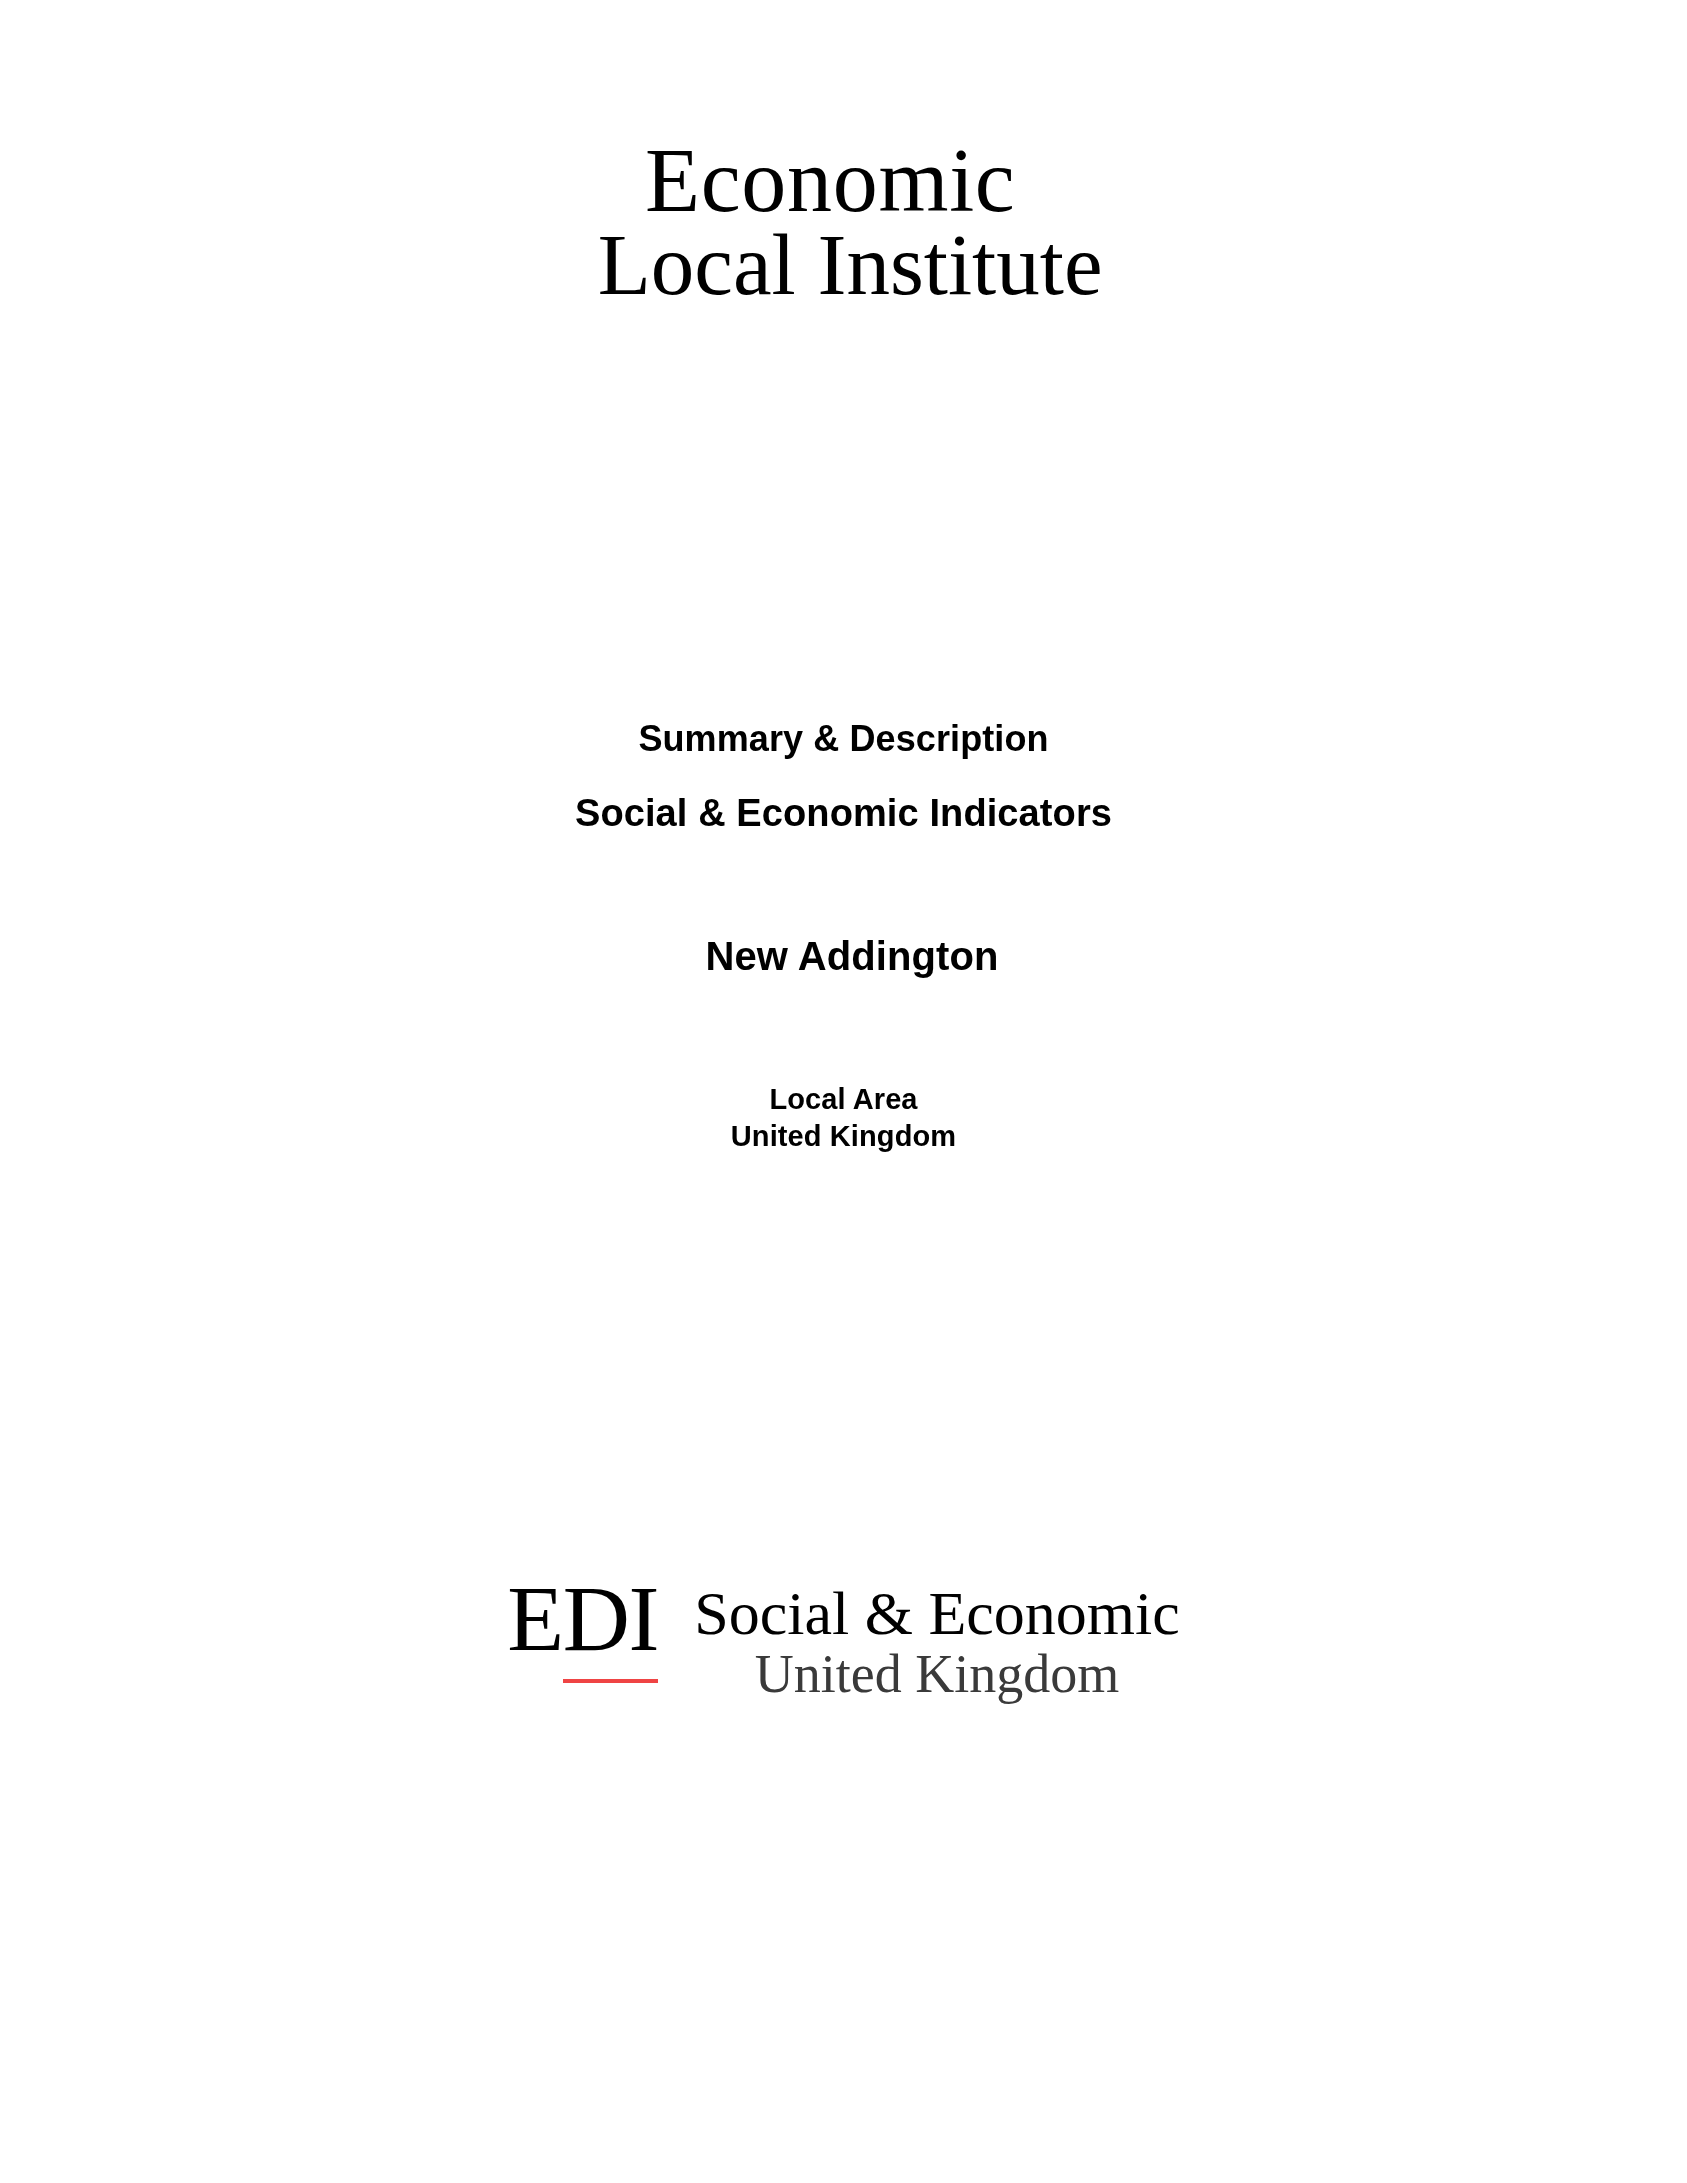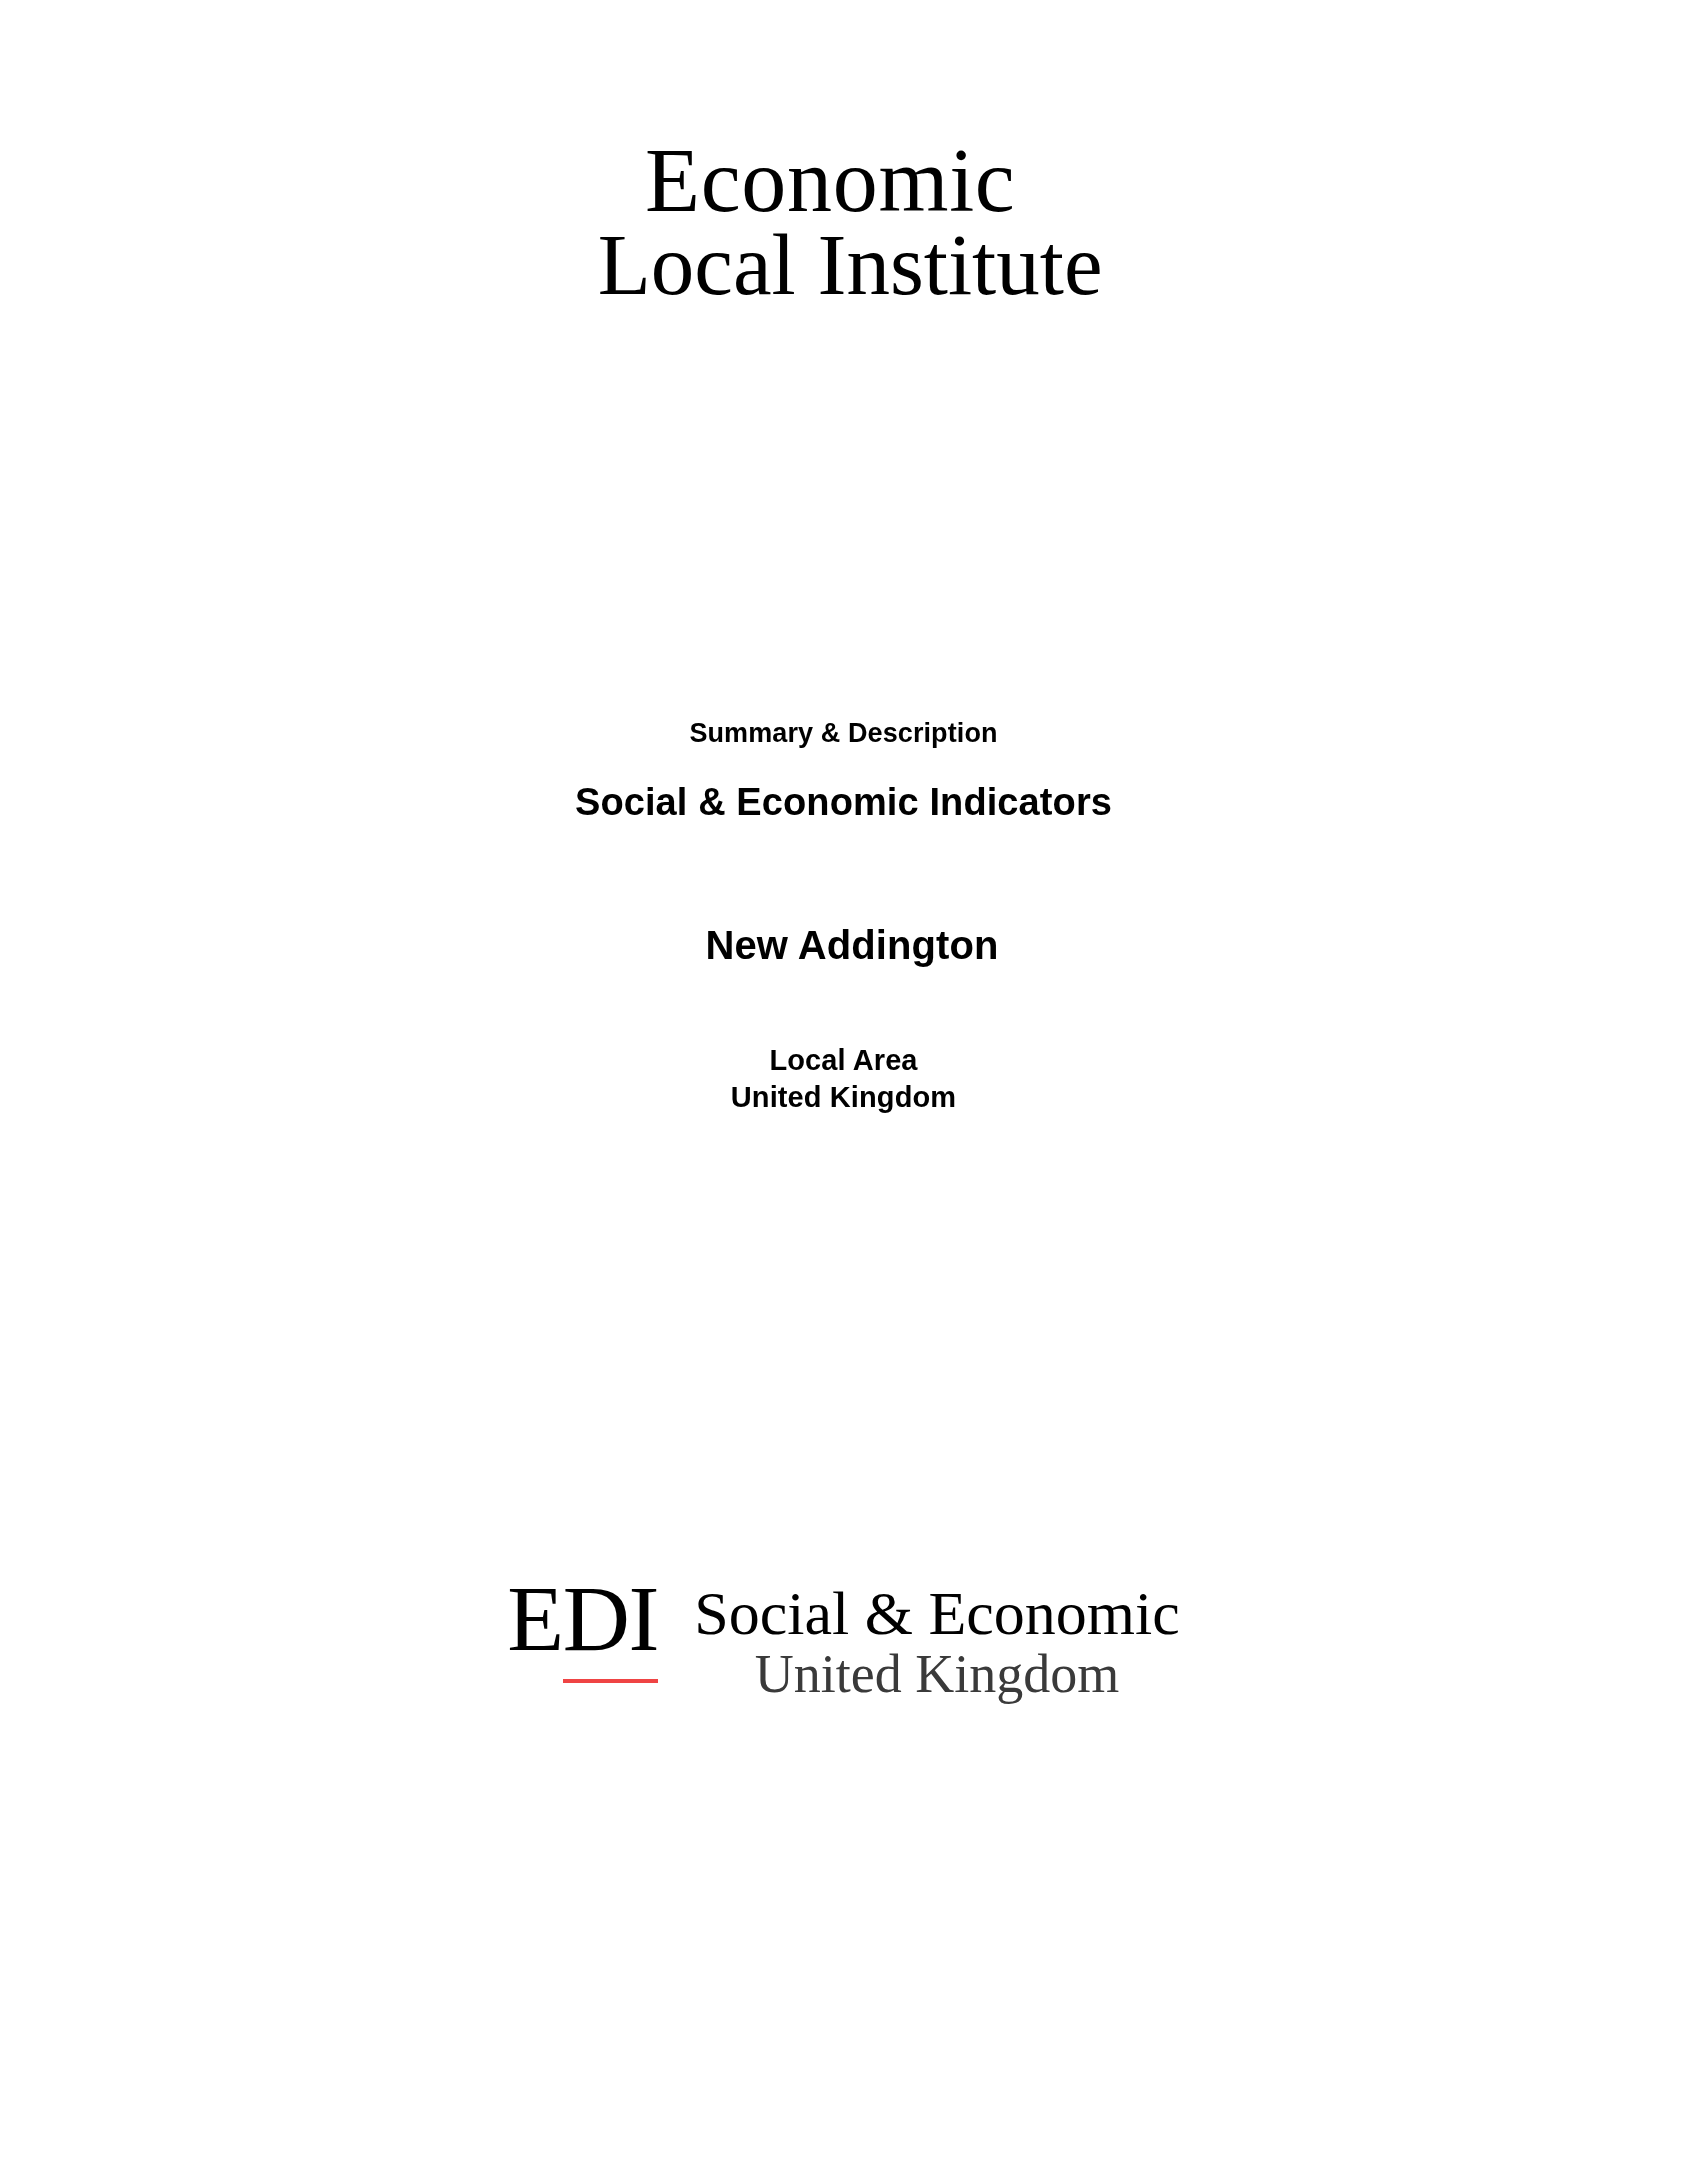--- a/index.html
+++ b/index.html
@@ -48,41 +48,41 @@
 
   
   .title-block {
     position: absolute;
     top: 718px;
     left: 0;
     width: 1687px;
     text-align: center;
   }
   .title-block .summary-line {
-    font-size: 27px;
+    font-size: 36px;
     font-weight: bold;
     letter-spacing: 0.1px;
     margin-bottom: 32px;
   }
   .title-block .indicators-line {
     font-size: 38px;
     font-weight: bold;
     letter-spacing: 0.1px;
   }
   .title-block .area-name {
     font-size: 40px;
     font-weight: bold;
     margin-top: 99px;
     letter-spacing: 0.1px;
     padding-left: 17px;
   }
   .title-block .area-type {
     font-size: 29px;
     font-weight: bold;
-    margin-top: 74px;
+    margin-top: 102px;
     line-height: 1.28;
     letter-spacing: 0.1px;
   }
 
   
   .footer-logo {
     position: absolute;
     top: 1575px;
     left: 0;
     width: 1687px;

